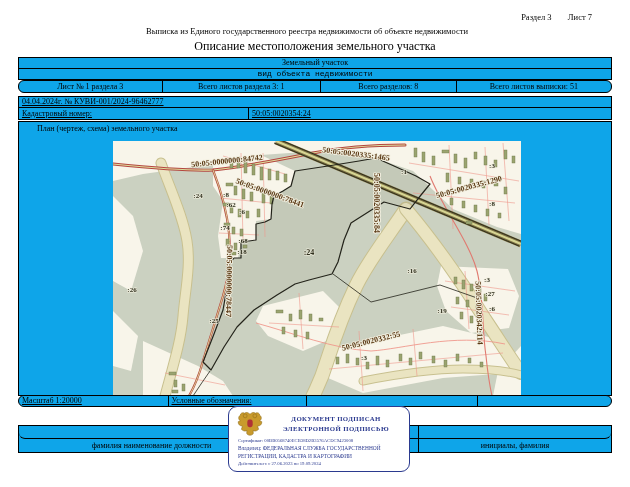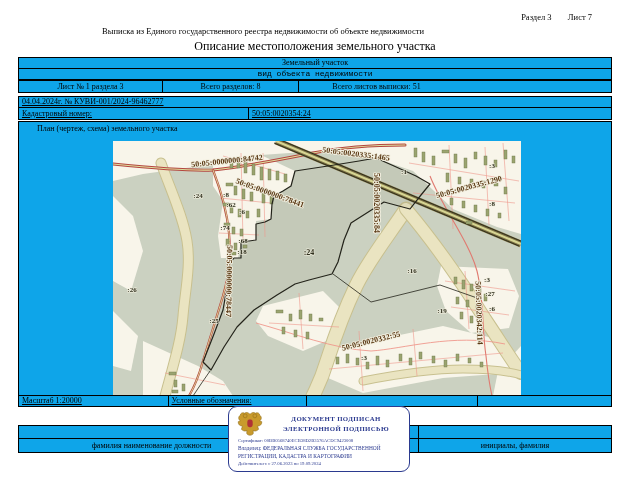--- a/index.html
+++ b/index.html
@@ -1,21 +1,21 @@
 <!DOCTYPE html>
 <html><head>
 <meta charset="utf-8">
 <style>
   html,body{margin:0;padding:0;background:#fff;}
   body{width:630px;height:487px;position:relative;font-family:"Liberation Serif",serif;color:#000;}
   .abs{position:absolute;}
   .bordered{border:1px solid #000;box-sizing:border-box;background:#0ea5e9;}
   .center{text-align:center;}
   .fs8{font-size:8px;line-height:10px;}
-  .row{display:flex;}
+  .row{display:flex;border-radius:6px;}
   .cell{box-sizing:border-box;overflow:hidden;white-space:nowrap;}
   .cell.rb{border-right:1px solid #000;}
   .padl{padding-left:3px;text-decoration:underline;}
   
   .ql{font-family:"Liberation Serif",serif;font-weight:bold;font-size:8px;fill:#5b3a16;
       paint-order:stroke fill;stroke:#f2efdf;stroke-width:1.8px;stroke-linejoin:round;}
   .pl{font-family:"Liberation Serif",serif;font-weight:bold;font-size:7px;fill:#30301e;
       paint-order:stroke fill;stroke:rgba(242,239,223,.75);stroke-width:1.4px;stroke-linejoin:round;}
   .pl2{font-size:8px;}
   
@@ -27,30 +27,31 @@
 </style>
 </head>
 <body>
 
 <div class="abs" style="top:12px;right:38px;font-size:8.5px;text-align:right;">
   <span>Раздел 3</span>
   <span style="display:inline-block;width:12px;"></span>
   <span>Лист 7</span>
 </div>
 
-<div class="abs center" style="top:26px;left:0;width:526px;font-size:8.5px;">Выписка из Единого государственного реестра недвижимости об объекте недвижимости</div>
+<div class="abs center" style="top:26px;left:0;width:526px;font-size:8.5px;padding-left:44px;">Выписка из Единого государственного реестра недвижимости об объекте недвижимости</div>
 <div class="abs center" style="top:39px;left:0;width:630px;font-size:12px;">Описание местоположения земельного участка</div>
 
 <div class="abs bordered" style="top:57px;left:18px;width:594px;">
   <div class="center fs8" style="height:10px;border-bottom:1px solid #000;">Земельный участок</div>
   <div class="center fs8" style="height:10px;font-family:Liberation Mono, monospace;">вид объекта недвижимости</div>
 </div>
 
 <div class="abs bordered row" style="top:80px;left:18px;width:594px;height:13px;">
   <div class="cell rb center fs8" style="width:144px;line-height:11px;">Лист № 1 раздела 3</div>
+  <div class="cell rb center fs8" style="width:159px;line-height:11px;">Всего листов раздела 3: 1</div>
   <div class="cell rb center fs8" style="width:136px;line-height:11px;">Всего разделов: 8</div>
   <div class="cell center fs8" style="width:155px;line-height:11px;">Всего листов выписки: 51</div>
 </div>
 
 <div class="abs bordered" style="top:96px;left:18px;width:594px;">
   <div class="fs8 padl" style="height:10px;border-bottom:1px solid #000;">04.04.2024г. № КУВИ-001/2024-96462777</div>
   <div class="row" style="height:11px;">
     <div class="cell rb fs8 padl" style="width:230px;line-height:11px;">Кадастровый номер:</div>
     <div class="cell fs8 padl" style="flex:1;line-height:11px;">50:05:0020354:24</div>
   </div>

